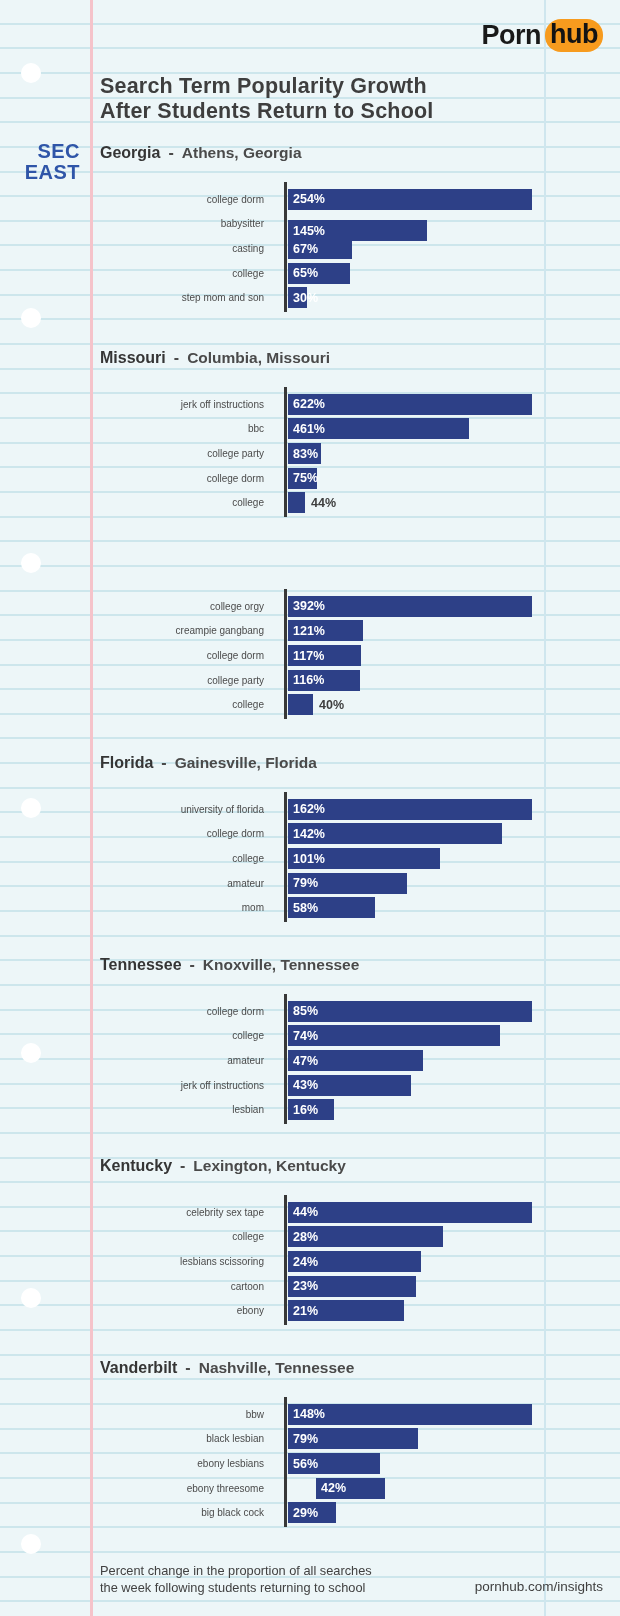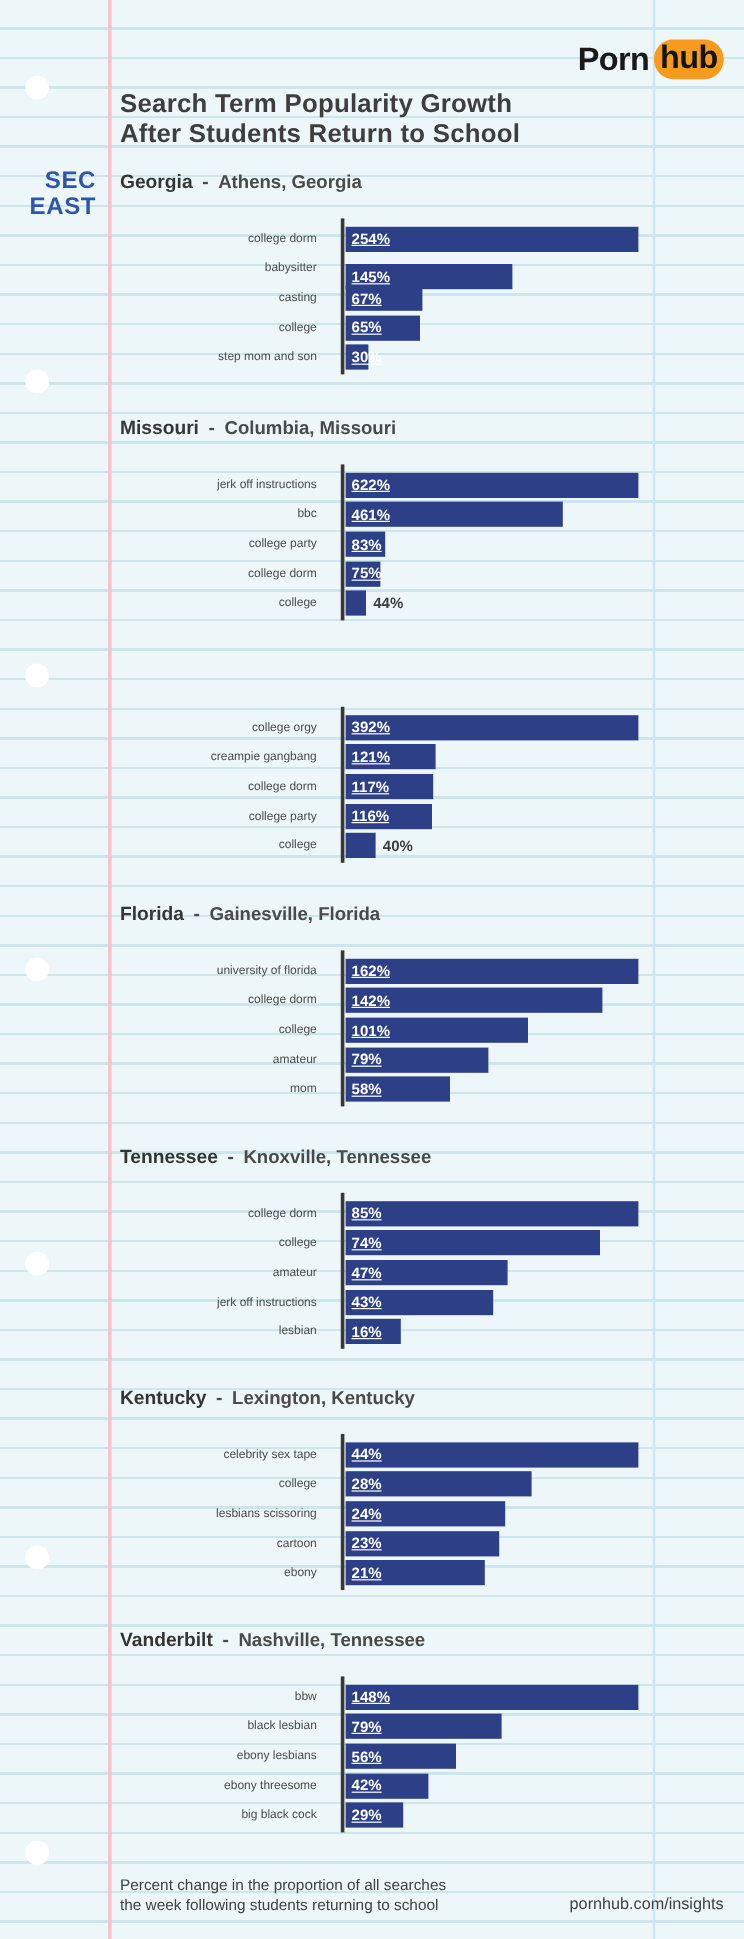--- a/index.html
+++ b/index.html
@@ -8,21 +8,21 @@
     font-family:"Liberation Sans",sans-serif;
     background-color:#edf6f8;
     background-image:repeating-linear-gradient(to bottom,
       rgba(0,0,0,0) 0px, rgba(0,0,0,0) 22.65px,
       #cde6ec 22.65px, #cde6ec 24.65px);
   }
   .margin-line{position:absolute;top:0;bottom:0;left:90px;width:3px;background:#f5c3ca;}
   .right-line{position:absolute;top:0;bottom:0;left:544px;width:2px;background:#cfe6ee;}
   .hole{position:absolute;left:21px;width:20px;height:20px;border-radius:50%;background:#ffffff;}
 
-  .logo{position:absolute;top:33px;right:17px;display:flex;align-items:center;
+  .logo{position:absolute;top:19px;right:17px;display:flex;align-items:center;
         font-weight:800;font-size:27px;letter-spacing:-0.5px;color:#191919;}
   .logo .hub{margin-left:4px;padding:0px 5px 2px 5px;border-radius:16px;color:#131313;}
 
   .title{position:absolute;left:100px;top:74px;font-size:21.5px;font-weight:700;
          color:#3e3e3e;line-height:24.6px;letter-spacing:0.2px;}
 
   .badge{position:absolute;left:0;width:80px;top:141px;text-align:right;
          font-weight:800;font-size:20px;line-height:20.5px;letter-spacing:0.5px;}
 
   .chart-section{position:absolute;left:100px;width:478px;height:175px;}
@@ -31,21 +31,21 @@
   .sec-header .city{font-size:15.5px;font-weight:700;color:#4a4a4a;}
 
   .chart{position:absolute;left:0;top:43px;right:0;}
   .axis{position:absolute;left:184px;top:-5px;width:3px;height:130px;background:#383838;}
   .row{display:flex;align-items:center;height:24.65px;}
   .term{width:184px;padding-right:20px;box-sizing:border-box;text-align:right;
         font-size:10px;color:#4b4b4b;white-space:nowrap;}
   .bar-wrap{flex:1;display:flex;align-items:center;padding-left:4px;position:relative;}
   .bar{height:21px;display:flex;align-items:center;flex:0 0 auto;}
   .val{font-size:12.5px;white-space:nowrap;}
-  .val.inside{color:#ffffff;font-weight:700;padding-left:5px;text-decoration:underline;}
+  .val.inside{color:#ffffff;font-weight:700;padding-left:5px;}
   .val.outside{color:#3e3e3e;font-weight:600;margin-left:6px;}
 
   .footer-note{position:absolute;left:100px;top:1562px;font-size:12.8px;
                line-height:17.2px;color:#414141;}
   .footer-site{position:absolute;right:17px;top:1579px;font-size:13.5px;color:#3f3f3f;}
 </style>
 </head>
 <body>
 
 <div class="page">
@@ -460,21 +460,21 @@
       <div class="bar" style="width: 92px; background: rgb(45, 64, 135);">
         <span class="val inside">56%</span>
       </div>
 
     </div>
   </div>
 
   <div class="row">
     <div class="term">ebony threesome</div>
     <div class="bar-wrap">
-      <div class="bar" style="width: 69px; background: rgb(45, 64, 135);">
+      <div class="bar" style="width: 69px; background: rgb(45, 64, 135); margin-left: 28px;">
         <span class="val inside">42%</span>
       </div>
 
     </div>
   </div>
 
   <div class="row">
     <div class="term">big black cock</div>
     <div class="bar-wrap">
       <div class="bar" style="width: 48px; background: rgb(45, 64, 135);">

